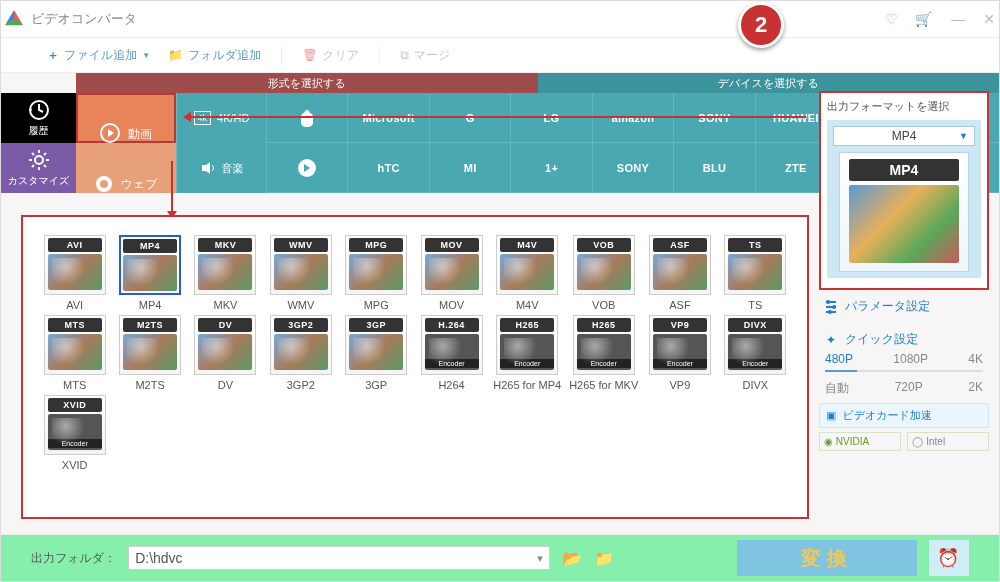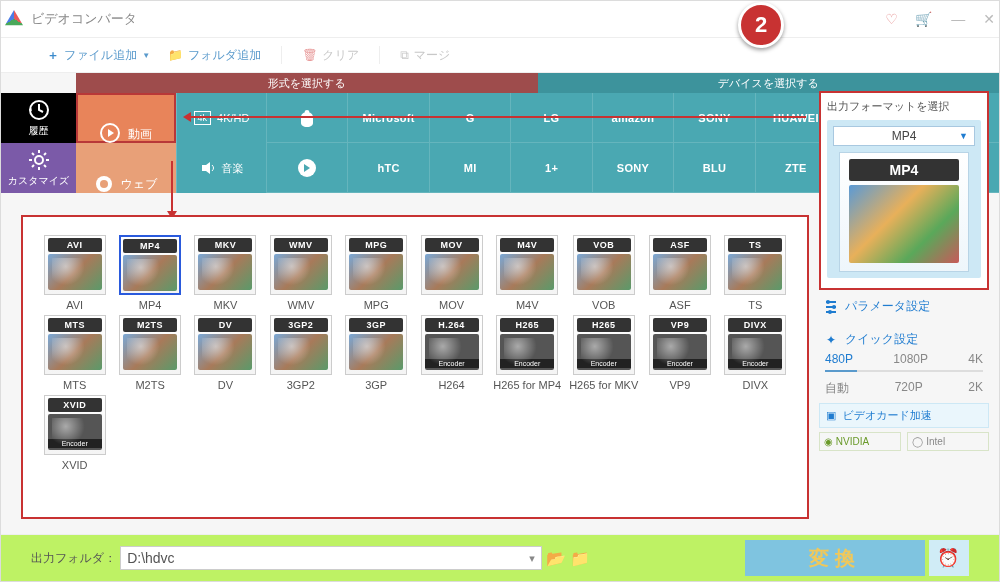--- a/index.html
+++ b/index.html
@@ -94,21 +94,21 @@
 .rlink{display:flex;align-items:center;gap:6px;color:var(--blue);font-size:12px;padding:8px 4px;cursor:pointer}
 .rlink .ic{width:16px;height:16px;display:inline-flex;align-items:center;justify-content:center}
 .qrow{display:flex;justify-content:space-between;font-size:12px;color:#888;padding:2px 6px}
 .qrow span.hl{color:var(--blue)}
 .qline{height:2px;margin:2px 6px 6px;background:linear-gradient(90deg,#5a9acc 0 20%,#ddd 20% 100%)}
 .gpubox{border:1px solid var(--lightblue);background:#eaf6fc;padding:4px 6px;margin:4px 0;font-size:11px;color:var(--blue);display:flex;align-items:center;gap:6px;cursor:pointer}
 .chips{display:flex;gap:6px;margin-top:4px}
 .chip{flex:1;border:1px solid #d8e4c8;font-size:10px;padding:3px 4px;display:flex;align-items:center;gap:3px;color:#888}
 .chip.nv{color:#6a9a2a}
 
-.bottombar{position:absolute;left:0;right:0;bottom:0;height:46px;display:flex;align-items:center;padding:0 30px;gap:4px;background:#bef264;border-top:1px solid #eee}
+.bottombar{position:absolute;left:0;right:0;bottom:0;height:46px;display:flex;align-items:center;padding:0 30px;gap:12px;background:#86efac;border-top:1px solid #eee}
 .folderinput{flex:0 0 420px;display:flex;align-items:center;border:1px solid #ccc;background:#fff;height:22px;font-size:11px}
 .folderinput input{flex:1;border:0;outline:0;padding:0 6px;font-size:14px;color:#555;background:transparent}
 .folderinput .dd{width:18px;text-align:center;color:#888;cursor:pointer}
 .ficon{color:var(--blue);font-size:16px;cursor:pointer}
 .convertbtn{margin-left:auto;width:180px;height:36px;background:#7fc4e0;color:#f0c85a;font-size:20px;font-weight:bold;display:flex;align-items:center;justify-content:center;letter-spacing:6px;cursor:pointer}
 .alarm{width:40px;height:36px;background:#d0ecf6;color:var(--blue);display:flex;align-items:center;justify-content:center;font-size:18px;cursor:pointer}
 
 .stepbadge{position:absolute;left:737px;top:1px;width:40px;height:40px;border-radius:50%;background:var(--red);border:3px solid #fff;box-shadow:0 2px 4px rgba(0,0,0,.4);color:#fff;font-size:22px;font-weight:bold;display:flex;align-items:center;justify-content:center;z-index:20}
 
 .ci{display:inline-block}

